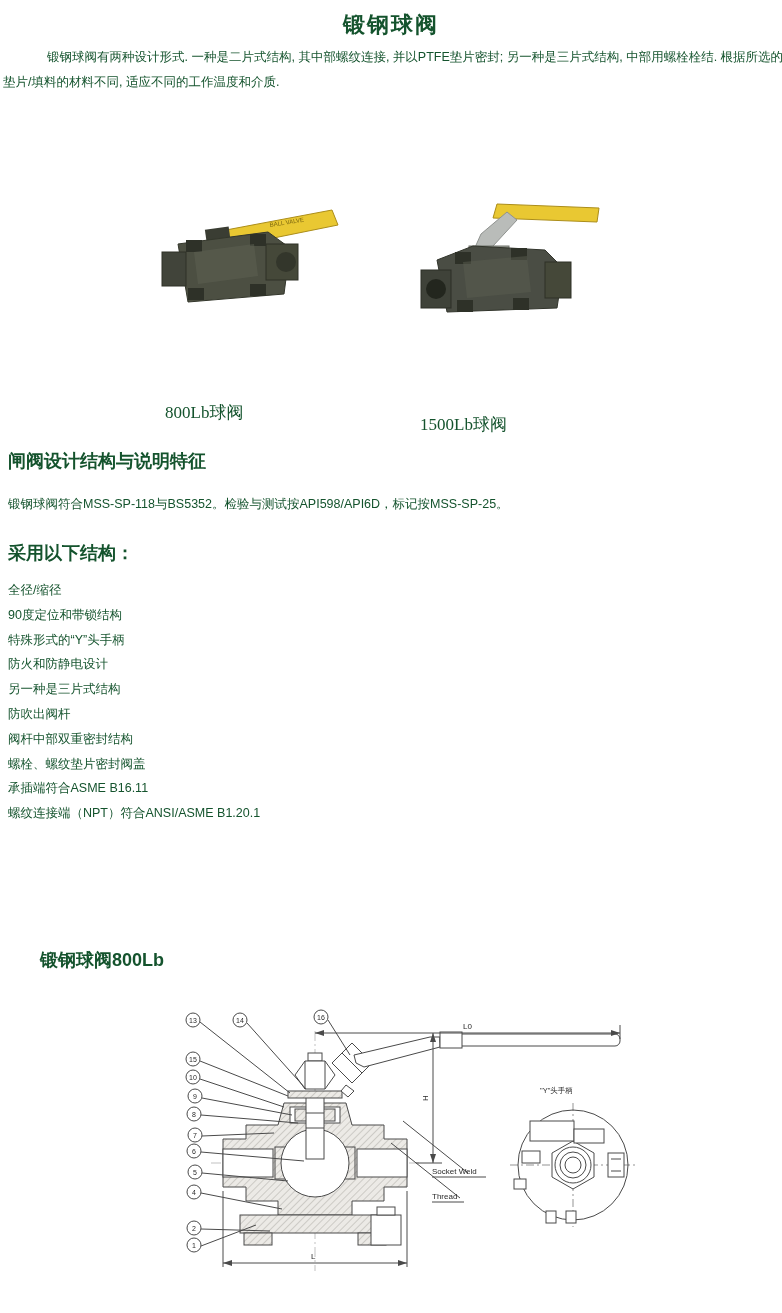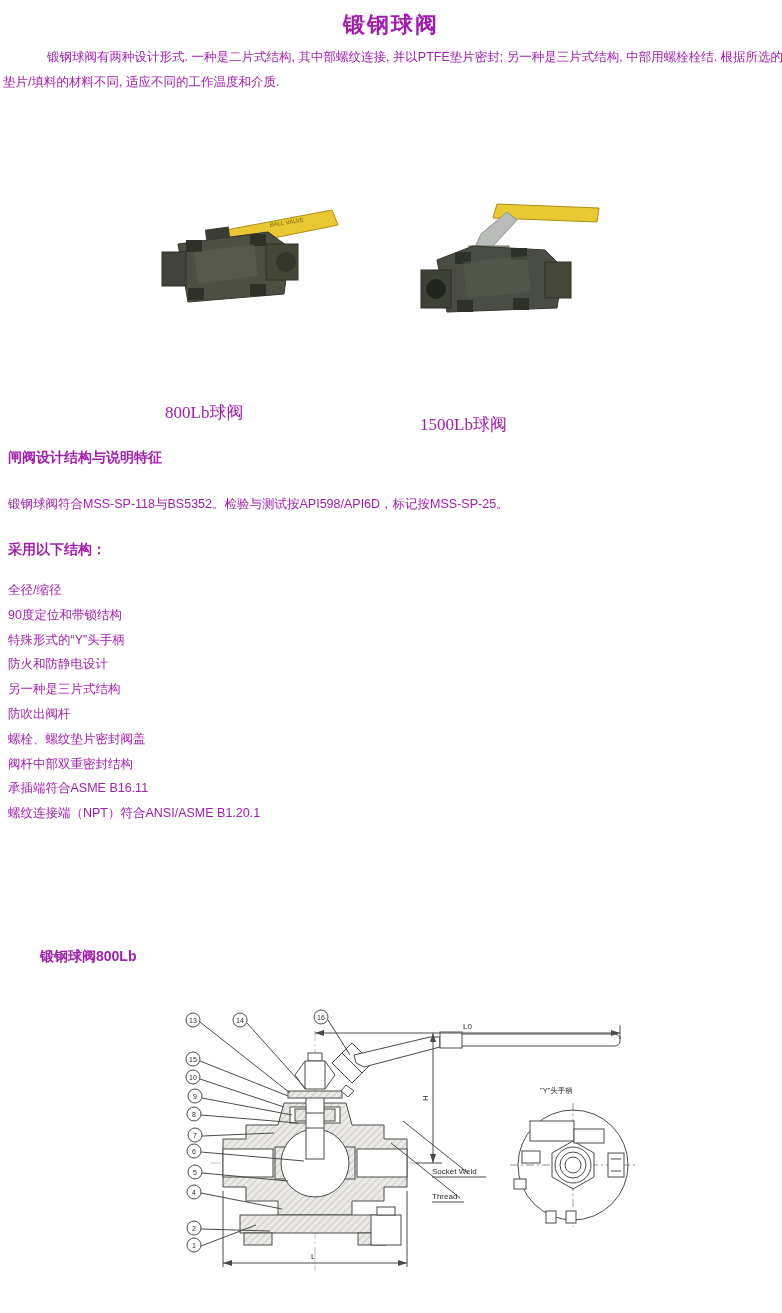--- a/index.html
+++ b/index.html
@@ -1,22 +1,22 @@
 <!DOCTYPE html>
 <html><head>
 <meta charset="utf-8">
 <style>
   html,body{margin:0;padding:0;background:#fff;}
   #page{position:relative;width:782px;height:1313px;background:#ffffff;overflow:hidden;
-        font-family:"Liberation Sans",sans-serif;color:#a21caf;}
+        font-family:"Liberation Sans",sans-serif;color:#14532d;}
   .abs{position:absolute;}
   .title{width:782px;text-align:center;top:10px;left:0;font-size:22px;font-weight:bold;
          font-family:"Liberation Serif",serif;letter-spacing:2px;}
   .bodytext{font-size:12.5px;white-space:nowrap;}
-  .heading{font-size:14px;font-weight:bold;white-space:nowrap;}
+  .heading{font-size:18px;font-weight:bold;white-space:nowrap;}
   .caption{font-size:17px;white-space:nowrap;font-family:Liberation Serif, serif;}
   .features div{height:24.8px;line-height:24.8px;font-size:12.5px;white-space:nowrap;}
   .example{font-weight:bold;font-size:15px;text-align:center;width:340px;
            font-family:"Liberation Sans",sans-serif;}
   .example .base{font-size:17px;}
   .supsub{display:inline-flex;flex-direction:column;vertical-align:-3px;
           font-size:10px;line-height:9px;font-weight:bold;}
   svg text{font-family:"Liberation Sans",sans-serif;}
 </style>
 </head>
@@ -80,22 +80,22 @@
   <div class="abs bodytext" style="left:8px;top:496px;">锻钢球阀符合MSS-SP-118与BS5352。检验与测试按API598/API6D，标记按MSS-SP-25。</div>
   <div class="abs heading" style="left:8px;top:541px;text-align:center;">采用以下结构：</div>
 
   <div class="abs features" style="left:8px;top:578px;">
     <div>全径/缩径</div>
     <div>90度定位和带锁结构</div>
     <div>特殊形式的“Y”头手柄</div>
     <div>防火和防静电设计</div>
     <div>另一种是三片式结构</div>
     <div>防吹出阀杆</div>
+    <div>阀杆中部双重密封结构</div>
     <div>螺栓、螺纹垫片密封阀盖</div>
-    <div>阀杆中部双重密封结构</div>
     <div>承插端符合ASME B16.11</div>
     <div>螺纹连接端（NPT）符合ANSI/ASME B1.20.1</div>
   </div>
 
   <div class="abs heading" style="left:8px;top:948px;margin-left:32px;">锻钢球阀800Lb</div>
 
   <svg class="abs" style="left:178px;top:1003px;" width="500" height="272" viewBox="0 0 500 272">
     <defs>
       <pattern id="hatch" width="5" height="5" patternTransform="rotate(45)" patternUnits="userSpaceOnUse">
         <rect width="5" height="5" fill="#eceae6"></rect>

